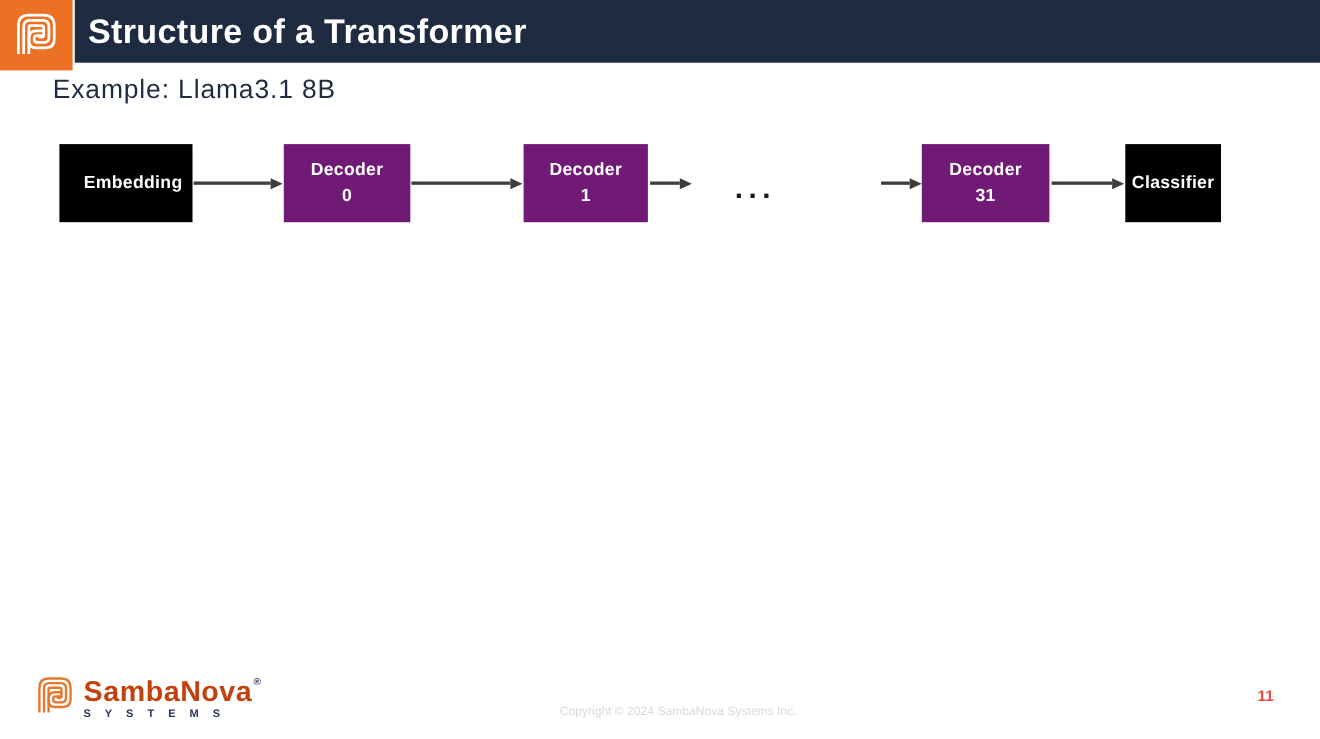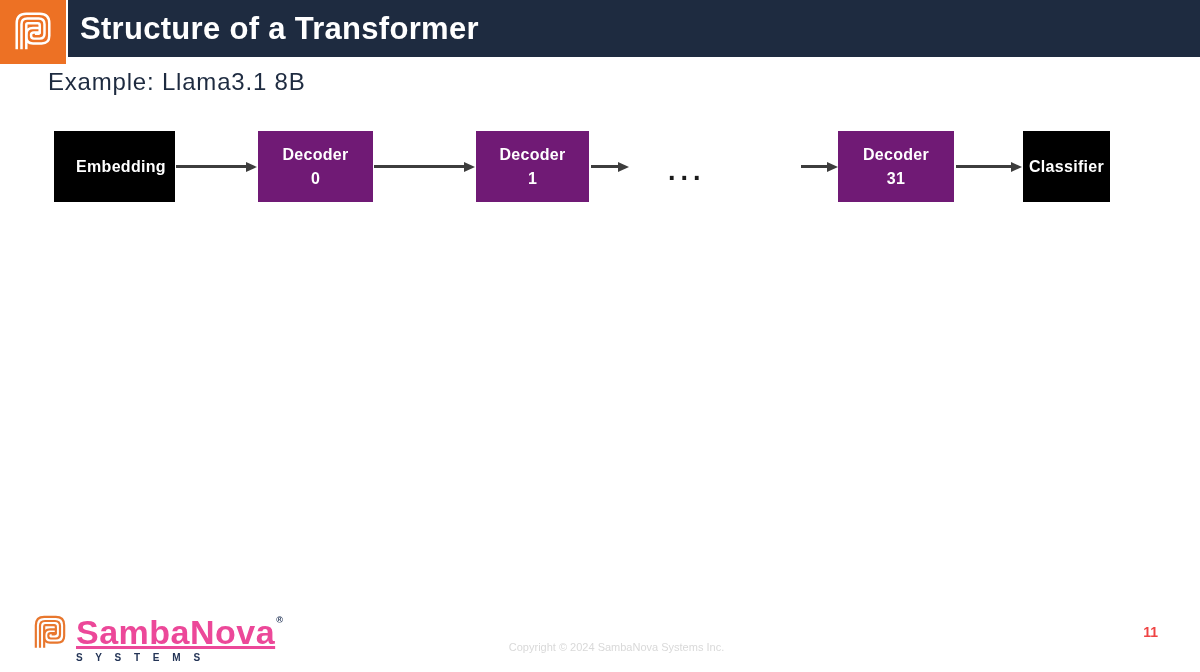--- a/index.html
+++ b/index.html
@@ -77,26 +77,25 @@
 
   
   .footer-logo {
     position: absolute; left: 30px; top: 611px;
     display: flex; align-items: flex-start;
   }
   .footer-logo .mark { margin-right: 6px; }
   .brand-text-block { display: flex; flex-direction: column; }
   .brand-line { display: flex; align-items: flex-start; }
   .brand-name {
-    color: #ec4899;
-    font-size: 34px; font-weight: 600;
+    color: #c2410c;
+    font-size: 26px; font-weight: 600;
     letter-spacing: 0.5px;
     line-height: 1.0;
     margin-top: 4px;
-    text-decoration: underline;
   }
   .registered {
     color: #233456;
     font-size: 9px; font-weight: bold;
     margin-top: 4px; margin-left: 1px;
   }
   .brand-systems {
     color: #233456;
     font-size: 10px; font-weight: bold;
     letter-spacing: 5px;

